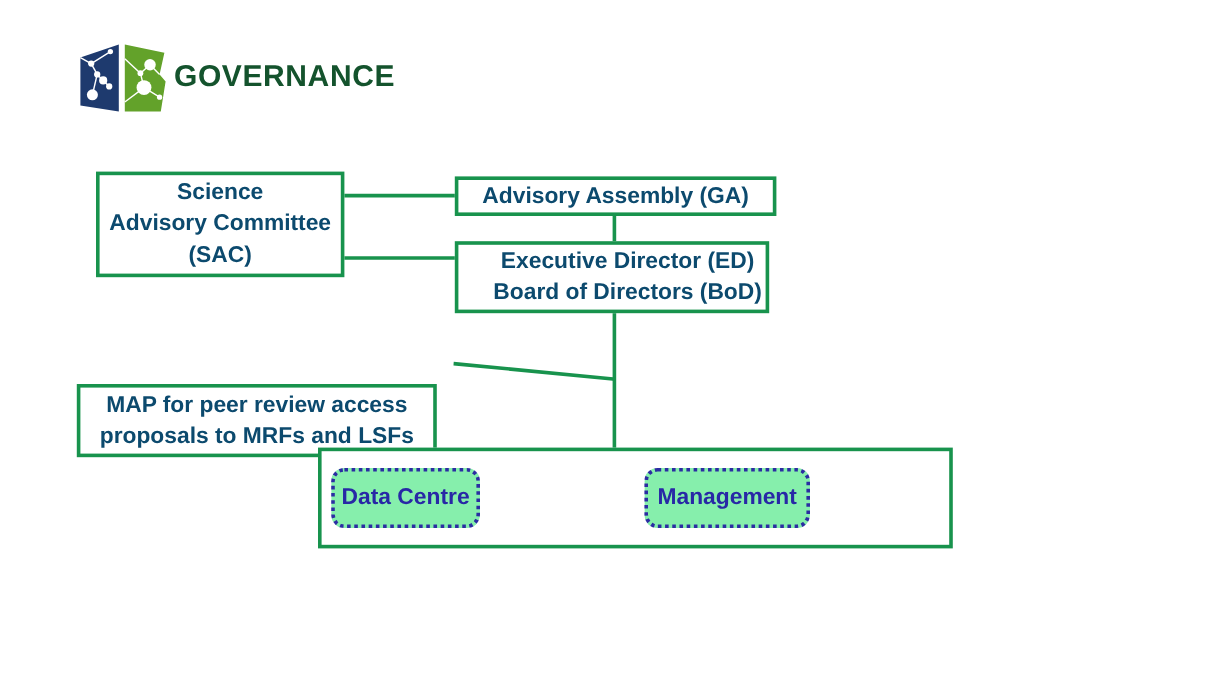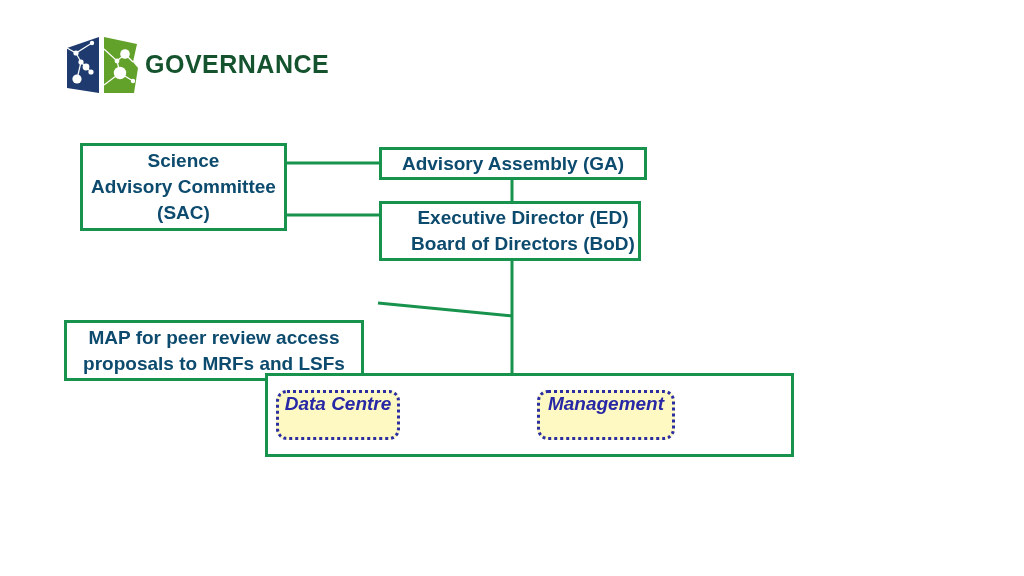--- a/index.html
+++ b/index.html
@@ -37,24 +37,24 @@
   #box-ed  {left:379px;top:201px; width:262px; height:60px;padding-left:26px;}
   #box-map {left:64px; top:272px; width:300px; height:61px;margin-top:48px;}
   
   #ops-container{
     position:absolute;left:265px;top:373px;width:529px;height:84px;
     border:3px solid #18934d;background:#ffffff;box-sizing:border-box;
   }
   .dotted-box{
     position:absolute;top:390px;height:50px;
     border:3px dotted #2b2da2;border-radius:11px;
-    background:#fef9c3;
+    background:#86efac;
     color:#2828a6;font-weight:bold;font-size:19px;
-    display:flex;align-items:flex-start;justify-content:center;
-    box-sizing:border-box;white-space:nowrap;font-style:italic;
+    display:flex;align-items:center;justify-content:center;
+    box-sizing:border-box;white-space:nowrap;
   }
   #op-dc {left:276px;width:124px;}
   #op-uo {left:410px;width:110px;}
   #op-mg {left:537px;width:138px;}
   #op-op {left:680px;width:100px;}
 </style>
 </head>
 <body>
 
 <div id="slide">

